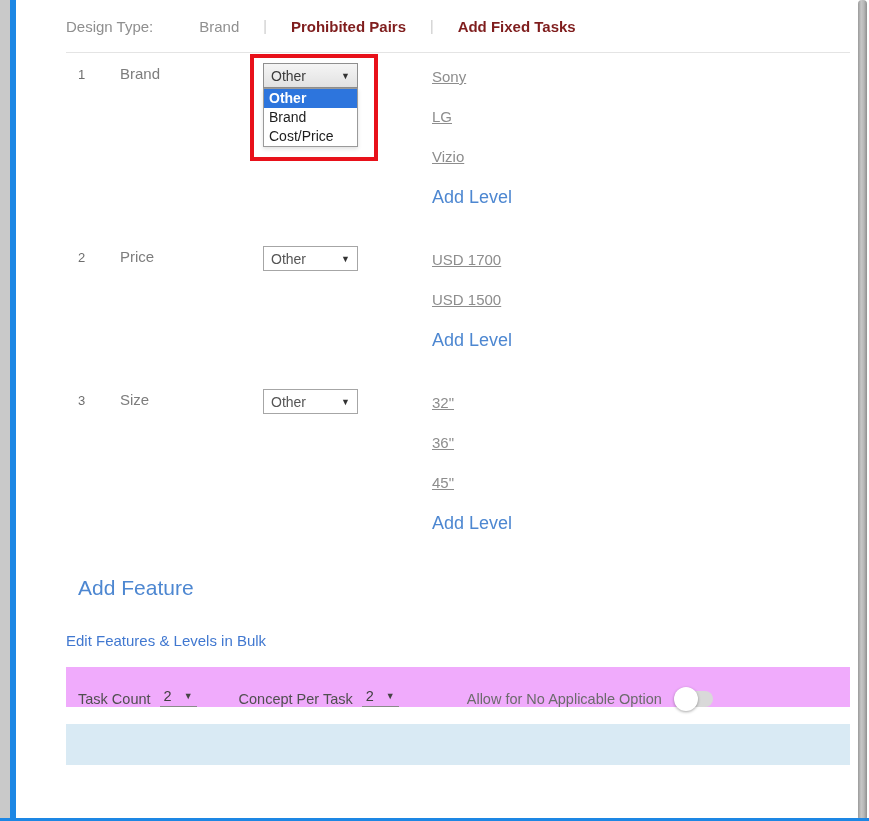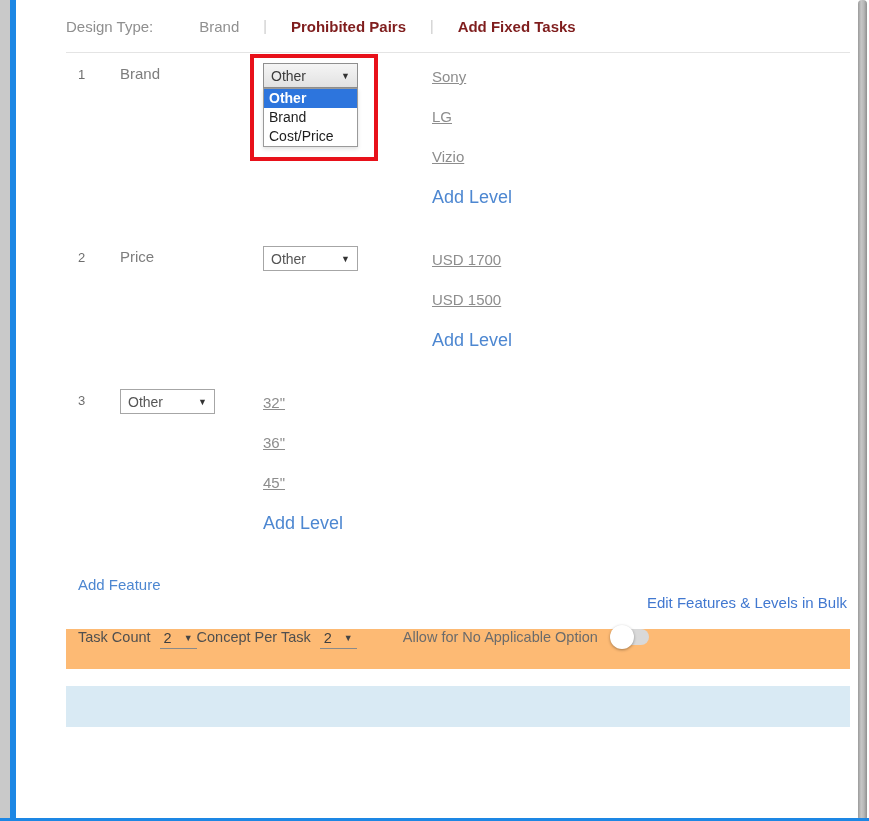--- a/index.html
+++ b/index.html
@@ -59,36 +59,36 @@
     white-space:nowrap;
   }
   .dropdown-option.selected { background:#2d75dd; color:#ffffff; font-weight:700; }
   .red-box {
     position:absolute; left:-13px; top:-9px; width:128px; height:107px;
     border:4px solid #e8111a; z-index:5; pointer-events:none;
   }
   .levels-col { padding-top:0; }
   .level-item { height:40px; line-height:28px; font-size:15px; color:#8d8d8d;text-decoration:underline; }
   .add-level { height:40px; line-height:28px; font-size:18px; color:#4d87d1; cursor:pointer; }
-  .add-feature { font-size:15px; color:#4d87d1; margin:14px 4px 0 12px; cursor:pointer; display:inline-block; }
-  .edit-bulk-row { text-align:right; padding-right:3px; }
+  .add-feature { font-size:21px; color:#4d87d1; margin:14px 4px 0 12px; cursor:pointer; display:inline-block; }
+  .edit-bulk-row { padding-right:3px; margin-top:32px; }
   .edit-bulk { font-size:15px; color:#4178d0; cursor:pointer; }
   
   .controls-bar {
-    margin-top:17px; height:40px; background:#fdba74;
-    display:flex; align-items:flex-start; padding:0 12px; font-size:14.5px;
+    margin-top:17px; height:40px; background:#f0abfc;
+    display:flex; align-items:flex-end; padding:0 12px; font-size:14.5px;
   }
   .ctrl-label { color:#4f4f4f; }
   .ctrl-value {
     margin-left:9px; border-bottom:1px solid #8a8a8a; padding:1px 4px 2px 4px;
     color:#3f3f3f; display:inline-flex; align-items:center; cursor:pointer;
   }
   .ctrl-value .mini-caret { font-size:9px; color:#444; margin-left:12px; }
-  .gap-lg { }
-  .toggle-label { color:#6b6b6b; margin-left:46px; }
+  .gap-lg { margin-left:42px; }
+  .toggle-label { color:#6b6b6b; margin-left:68px; }
   .toggle {
     position:relative; width:37px; height:16px; background:#d9d9d9; border-radius:9px;
     margin-left:14px; cursor:pointer; flex:0 0 auto;
   }
   .toggle .knob {
     position:absolute; left:-2px; top:-4px; width:24px; height:24px; background:#fff;
     border-radius:50%; box-shadow:0 1px 3px rgba(0,0,0,.35);
   }
   
   .warning-bar {
@@ -154,20 +154,21 @@
     <div class="levels-col">
       <div class="level-item">USD 1700</div>
       <div class="level-item">USD 1500</div>
       <div class="add-level">Add Level</div>
     </div>
   </div>
 
   
   <div class="feature-row">
     <span class="feat-num">3</span>
+    <span class="feat-name">Size</span>
     <div class="sel-wrap">
       <div class="sel plain">
         <span>Other</span>
         <span class="caret">▼</span>
       </div>
     </div>
     <div class="levels-col">
       <div class="level-item">32"</div>
       <div class="level-item">36"</div>
       <div class="level-item">45"</div>

